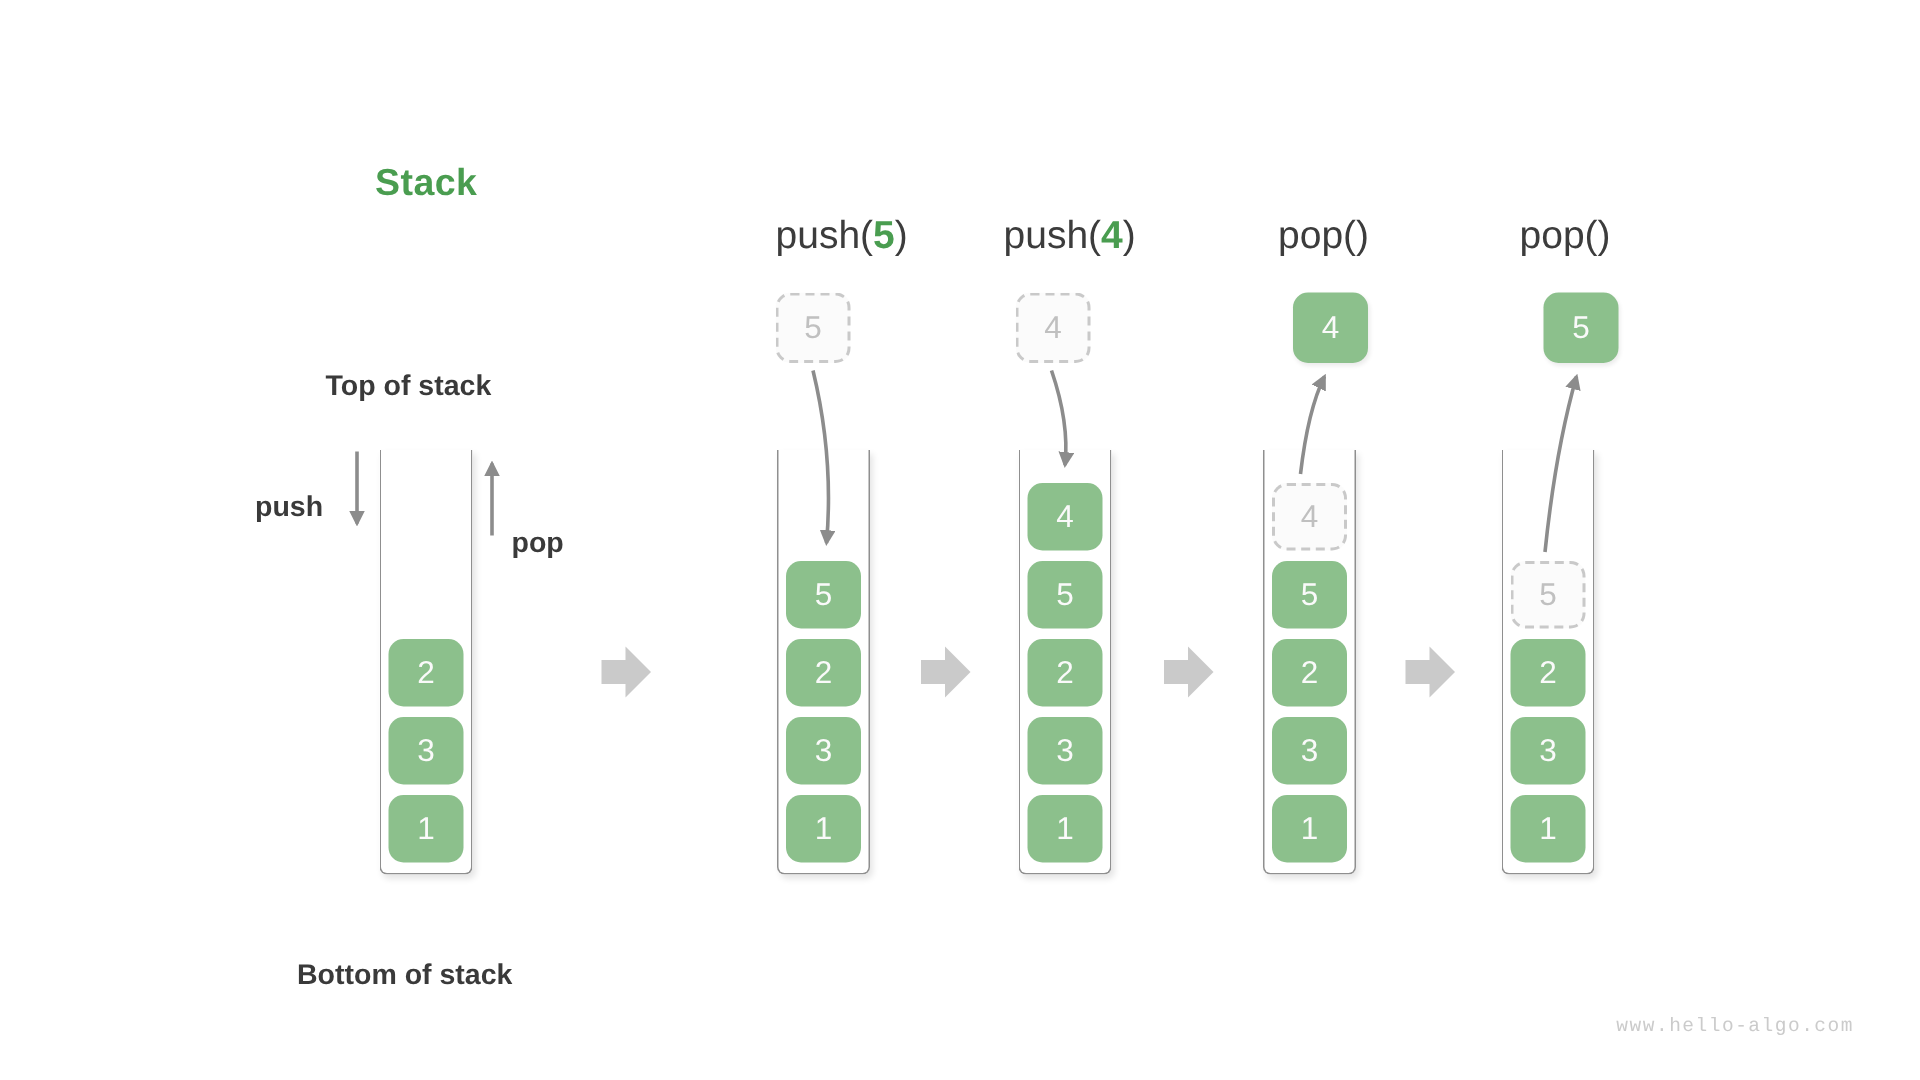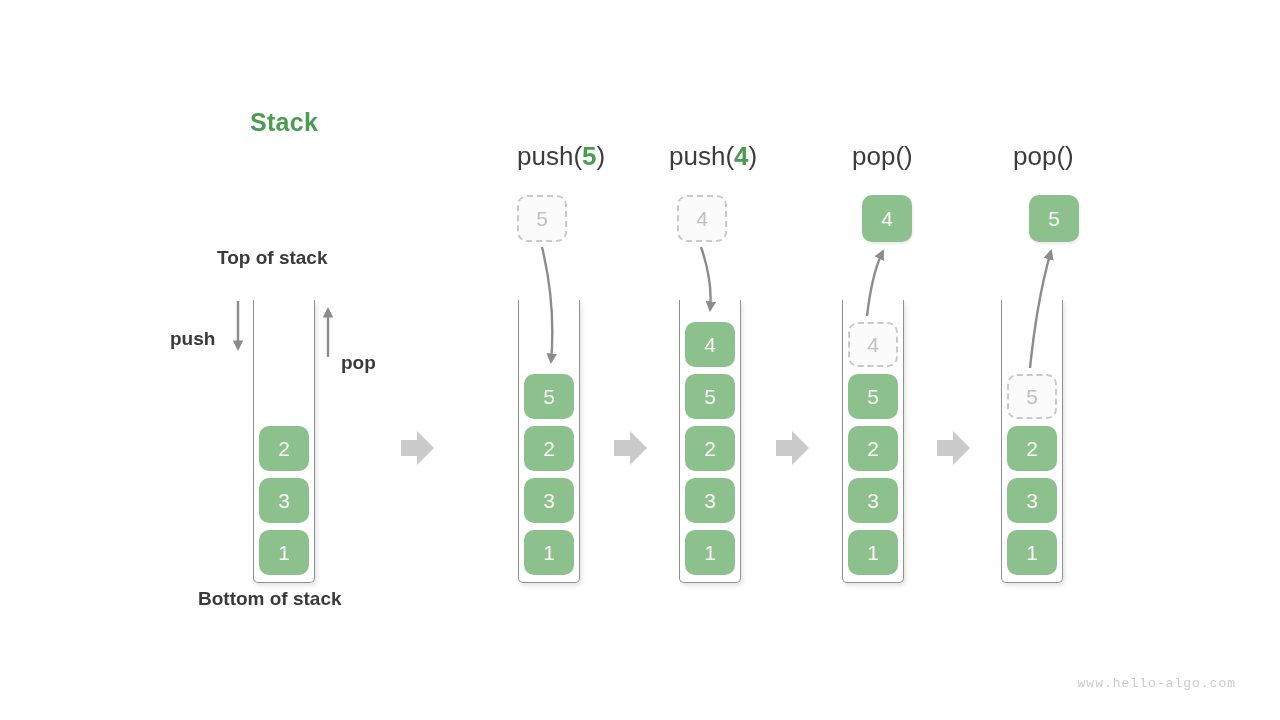--- a/index.html
+++ b/index.html
@@ -21,21 +21,21 @@
   .page-title{
     position:absolute;left:250px;top:108px;
     font-size:25px;font-weight:bold;color:var(--accent-green);
     letter-spacing:0.3px;
   }
   .side-label{
     position:absolute;color:#3A3A3A;font-size:19px;font-weight:bold;
     white-space:nowrap;
   }
   #top-of-stack{left:217px;top:247px;}
-  #bottom-of-stack{left:198px;top:588px;}
+  #bottom-of-stack{left:198px;top:640px;}
   #push-label{left:170px;top:308px;margin-top:20px;}
   #pop-label{left:341px;top:322px;margin-top:30px;}
 
   .op-label{
     position:absolute;top:141px;
     font-family:Liberation Sans, sans-serif;
     font-size:26px;color:var(--text-dark);white-space:nowrap;
   }
   .op-label .arg{color:var(--accent-green);font-weight:bold;}
 

